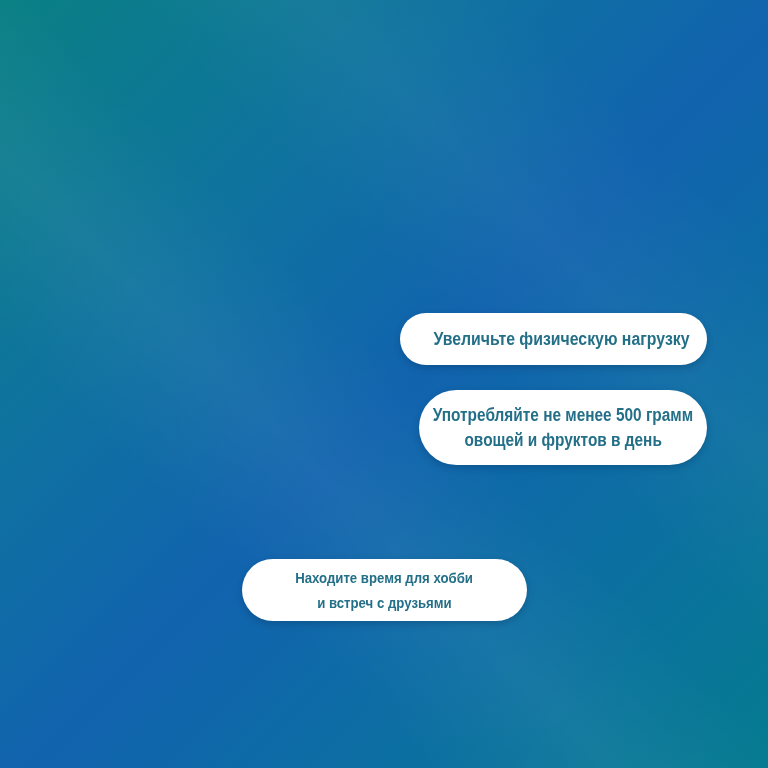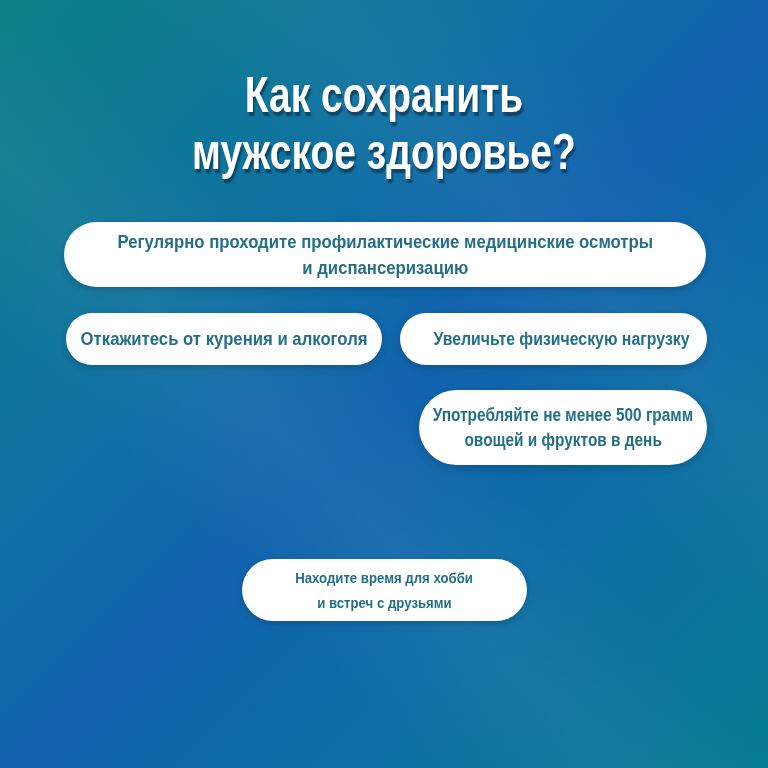--- a/index.html
+++ b/index.html
@@ -51,33 +51,22 @@
   .pill-6 { left: 64px;  top: 474px; width: 279px; height: 61px; font-size: 17.5px; line-height: 25px; }
   .pill-7 { left: 369px; top: 474px; width: 337px; height: 61px; font-size: 17.5px; line-height: 25px; }
   .pill-8 { left: 242px; top: 559px; width: 285px; height: 62px; font-size: 15px; line-height: 25px; }
 </style>
 </head>
 <body>
 
 <div class="poster">
   <div class="streaks"></div>
 
-  <div class="title">
-    <span class="line">Как сохранить</span>
-    <span class="line">мужское здоровье?</span>
-  </div>
 
-  <div class="pill pill-1">
-    <span class="line">Регулярно проходите профилактические медицинские осмотры</span>
-    <span class="line">и диспансеризацию</span>
-  </div>
 
-  <div class="pill pill-2">
-    <span class="line">Откажитесь от курения и алкоголя</span>
-  </div>
 
   <div class="pill pill-3">
     <span class="line">Увеличьте физическую нагрузку</span>
   </div>
 
 
   <div class="pill pill-5">
     <span class="line">Употребляйте не менее 500 грамм</span>
     <span class="line">овощей и фруктов в день</span>
   </div>

